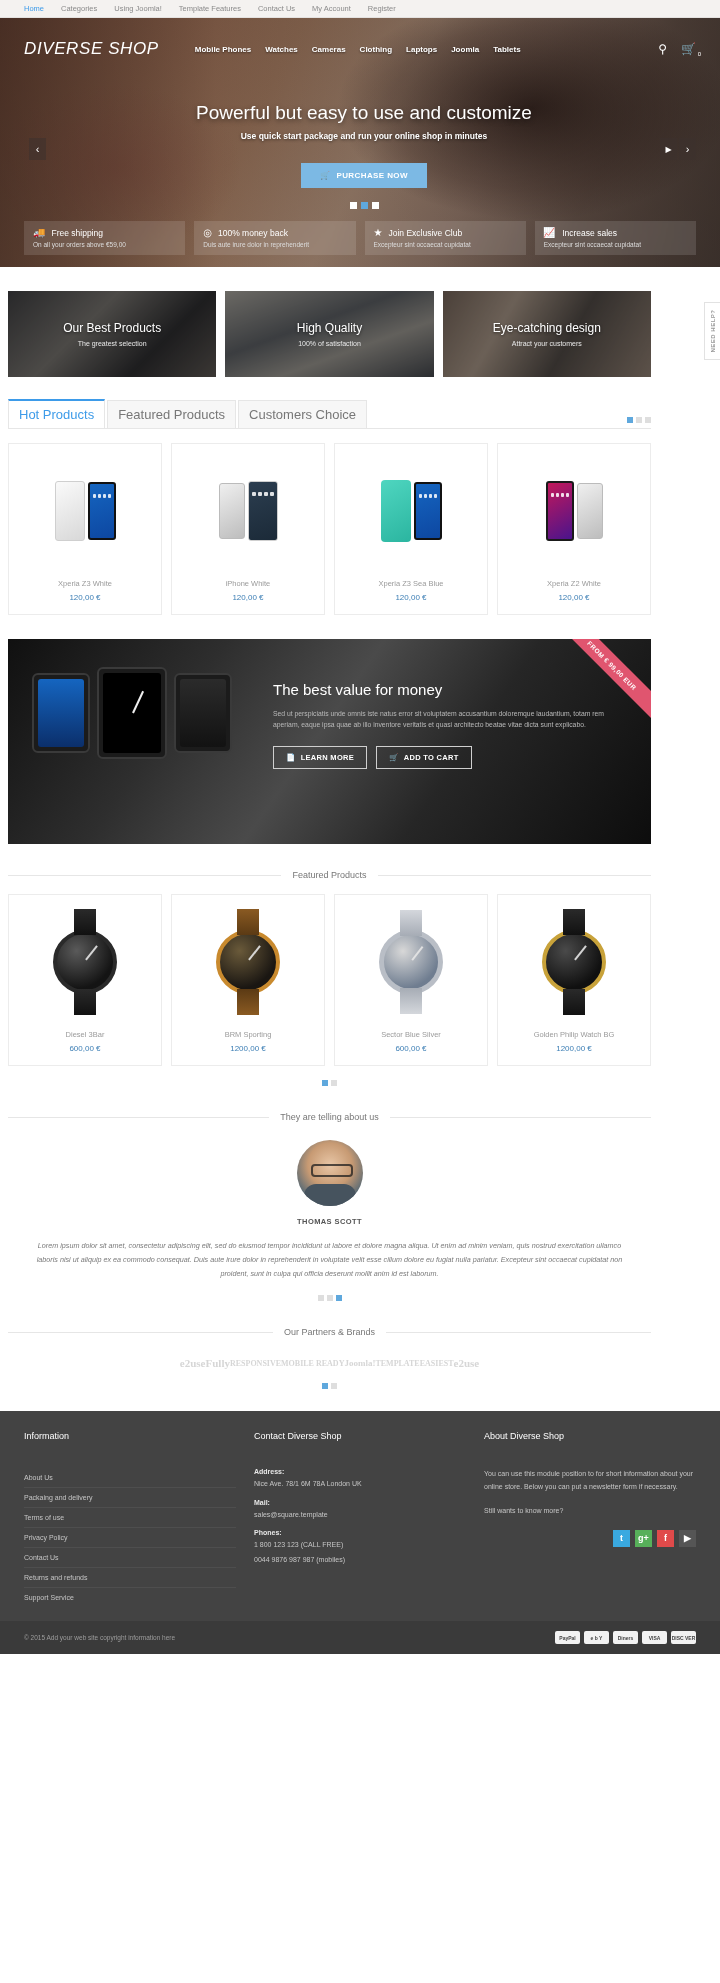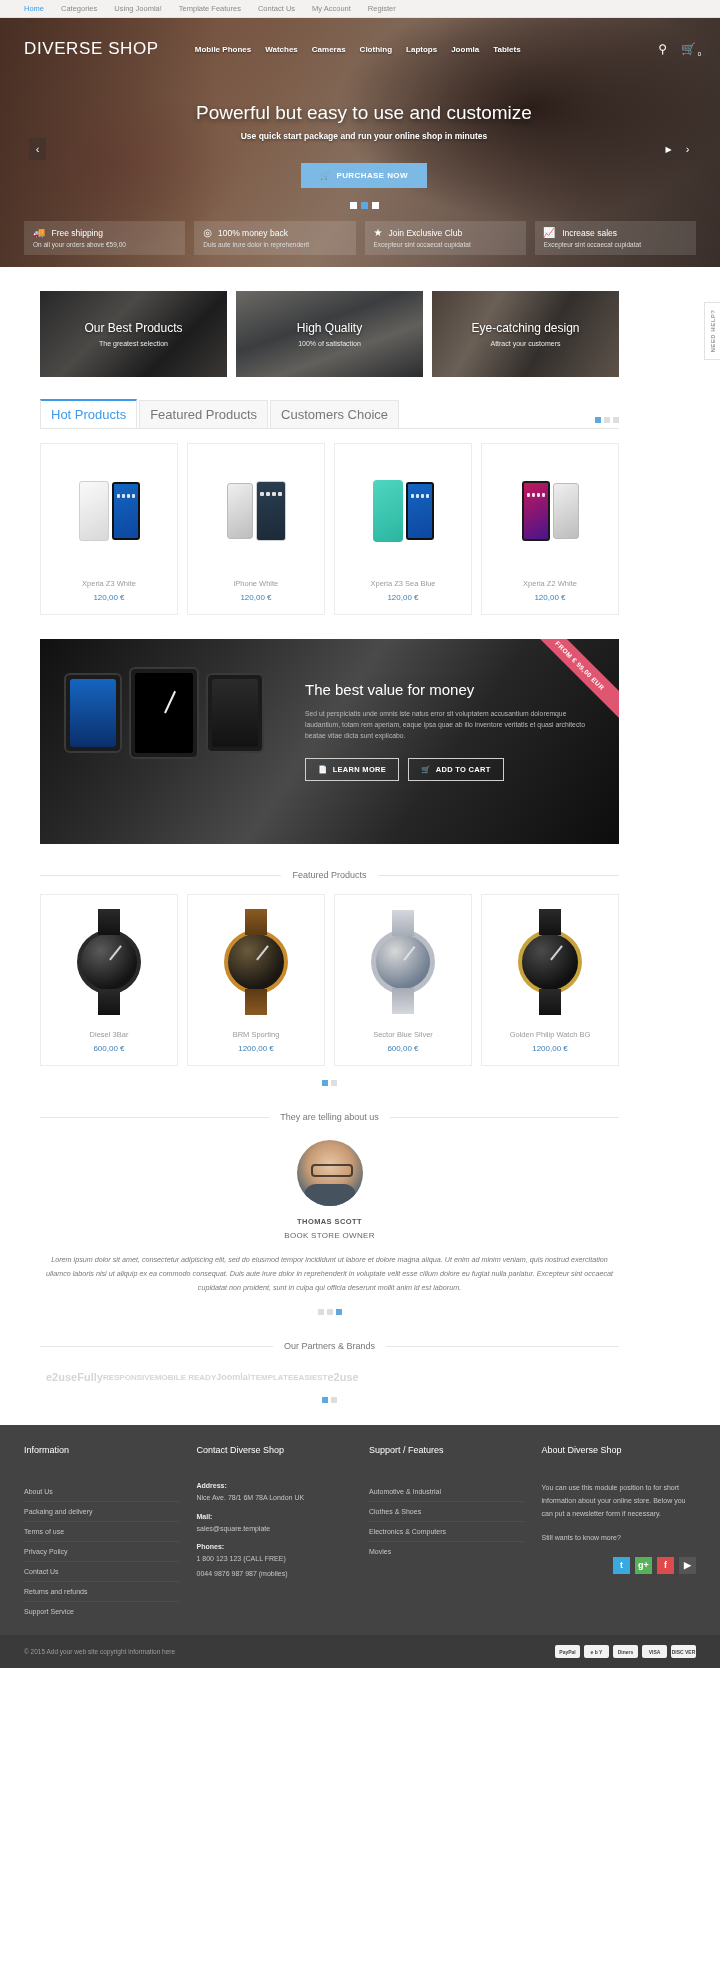--- a/index.html
+++ b/index.html
@@ -26,21 +26,21 @@
       radial-gradient(ellipse 180px 120px at 16% 60%, rgba(120,70,58,.55) 0%, rgba(90,58,48,0) 70%),
       linear-gradient(118deg,#6b4434 0%,#7d5743 20%,#8d6a53 36%,#a08470 52%,#8e7567 66%,#6d5a50 80%,#5a4c45 100%);
   }
   .hero::after {
     content:""; position:absolute; inset:0;
     background: linear-gradient(90deg, rgba(30,20,16,.45) 0%, rgba(30,20,16,.12) 30%, rgba(20,14,12,.25) 70%, rgba(25,18,15,.5) 100%);
   }
   .hero-inner { position: relative; z-index: 3; }
 
   .brandbar { display: flex; align-items: center; height: 62px; padding: 0 24px; }
-  .logo { font-size: 17px; color: #fff; letter-spacing: .6px; font-weight: 400; }
+  .logo { font-size: 17px; color: #fff; letter-spacing: .6px; font-weight: 400; font-style: italic; }
   .mainnav { display: flex; gap: 14px; margin-left: 36px; }
   .mainnav a {
     color: #fff; font-size: 8px; font-weight: bold; text-decoration: none;
     text-shadow: 0 1px 2px rgba(0,0,0,.5); white-space: nowrap;
   }
   .brand-icons { margin-left: auto; display: flex; align-items: center; gap: 14px; }
   .ic { color: #fff; font-size: 12px; position: relative; line-height: 1; }
   .cart-count { position: absolute; right: -5px; bottom: -2px; font-size: 6px; color: #fff; }
 
   .slide-text { text-align: center; margin-top: 22px; padding-left: 8px; }
@@ -66,21 +66,21 @@
   .benefits { display: flex; gap: 9px; padding: 0 24px; margin-top: 12px; }
   .benefit {
     flex: 1; background: rgba(255,255,255,.13); padding: 7px 9px; backdrop-filter: blur(1px);
   }
   .benefit-top { display: flex; align-items: center; gap: 6px; }
   .benefit-ico { color: #fff; font-size: 10px; line-height: 1; }
   .benefit-title { color: #fff; font-size: 8.5px; }
   .benefit-sub { color: #ddd; font-size: 6.5px; margin-top: 3px; }
 
   
-  .wrap { width: 659px; padding: 0 40px; }
+  .wrap { width: 659px; padding: 0 8px; }
 
   
   .promos { display: flex; gap: 9px; margin-top: 24px; }
   .promo {
     flex: 1; height: 86px; position: relative; overflow: hidden;
     display: flex; flex-direction: column; align-items: center; justify-content: center;
   }
   .promo.p1 { background: linear-gradient(135deg,#3a3a3c 0%,#6d6a66 38%,#2a2a2c 70%,#55504c 100%); }
   .promo.p2 { background: linear-gradient(160deg,#9a9790 0%,#55585c 40%,#8d8a84 65%,#3e4146 100%); }
   .promo.p3 { background: linear-gradient(120deg,#6b5c52 0%,#9a8a7c 30%,#4a4440 60%,#85766a 100%); }
@@ -197,21 +197,21 @@
     width: 52px; height: 22px; background: #46535e; border-radius: 12px 12px 0 0;
   }
   .t-name { font-size: 7.5px; font-weight: bold; color: #555; margin-top: 11px; letter-spacing: .4px; }
   .t-role { font-size: 8px; color: #666; margin-top: 5px; letter-spacing: .3px; }
   .t-quote {
     font-size: 7.2px; line-height: 1.95; color: #7a7a7a; font-style: italic;
     margin: 13px auto 0; max-width: 600px; text-align: center;
   }
 
   
-  .partners { display: flex; align-items: center; justify-content: flex-start; margin-top: 20px; padding: 0 6px; }
+  .partners { display: flex; align-items: center; justify-content: center; margin-top: 20px; padding: 0 6px; font-family: Liberation Serif, serif; }
   .plogo { font-size: 11px; color: #cfcfcf; font-weight: bold; white-space: nowrap; opacity: .85; }
 
   
   .footer { margin-top: 22px; background: #434343; padding: 20px 24px 14px; position: relative; }
   .fcols { display: flex; gap: 18px; }
   .fcol { flex: 1; }
   .fh { color: #fff; font-size: 9px; margin-bottom: 27px; font-weight: 400; }
   .flink {
     display: block; color: #c6c6c6; font-size: 7px; text-decoration: none;
     padding: 6px 0; border-bottom: 1px solid #4e4e4e;
@@ -499,21 +499,20 @@
 
   <div class="sectitle">
     <div class="ln"></div>
     <div class="tx">They are telling about us</div>
     <div class="ln"></div>
   </div>
 
   <div class="testi">
     <div class="avatar"></div>
     <div class="t-name">THOMAS SCOTT</div>
-    <div class="t-role">BOOK STORE OWNER</div>
     <div class="t-quote">Lorem ipsum dolor sit amet, consectetur adipiscing elit, sed do eiusmod tempor incididunt ut labore et dolore magna aliqua. Ut enim ad minim veniam, quis nostrud exercitation ullamco laboris nisi ut aliquip ex ea commodo consequat. Duis aute irure dolor in reprehenderit in voluptate velit esse cillum dolore eu fugiat nulla pariatur. Excepteur sint occaecat cupidatat non proident, sunt in culpa qui officia deserunt mollit anim id est laborum.</div>
     <div class="pager">
       <span class="sq"></span>
       <span class="sq"></span>
       <span class="sq on"></span>
     </div>
   </div>
 
   <div class="sectitle">
     <div class="ln"></div>
@@ -555,27 +554,20 @@
       <div class="fh">Contact Diverse Shop</div>
       <div class="flabel" style="margin-top:0;">Address:</div>
       <div class="fval">Nice Ave. 78/1 6M 78A London UK</div>
       <div class="flabel">Mail:</div>
       <div class="fval">sales@square.template</div>
       <div class="flabel">Phones:</div>
       <div class="fval">1 800 123 123 (CALL FREE)</div>
       <div class="fval">0044 9876 987 987 (mobiles)</div>
     </div>
 
-    <div class="fcol">
-      <div class="fh">Support / Features</div>
-      <a class="flink">Automotive &amp; Industrial</a>
-      <a class="flink">Clothes &amp; Shoes</a>
-      <a class="flink">Electronics &amp; Computers</a>
-      <a class="flink" style="border-bottom:none;">Movies</a>
-    </div>
 
     <div class="fcol">
       <div class="fh">About Diverse Shop</div>
       <div class="fabout">You can use this module position to for short information about your online store. Below you can put a newsletter form if necessary.</div>
       <div class="fabout2">Still wants to know more?</div>
       <div class="socials">
         <span class="soc s-tw">t</span>
         <span class="soc s-gp">g+</span>
         <span class="soc s-fb">f</span>
         <span class="soc s-yt">▶</span>

